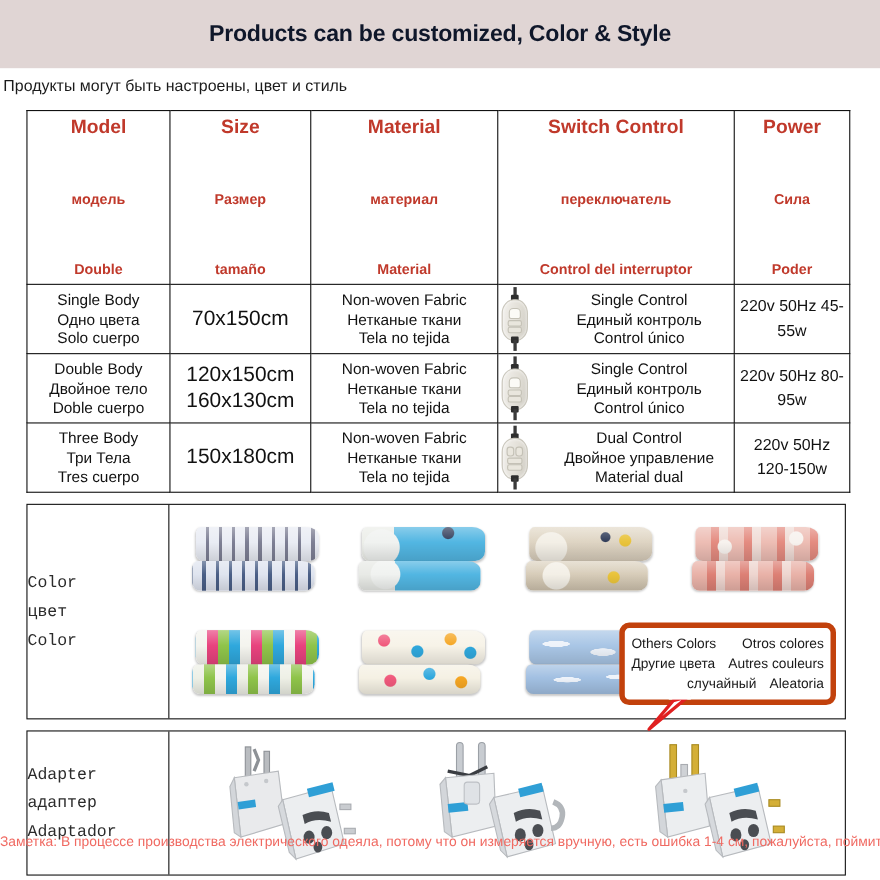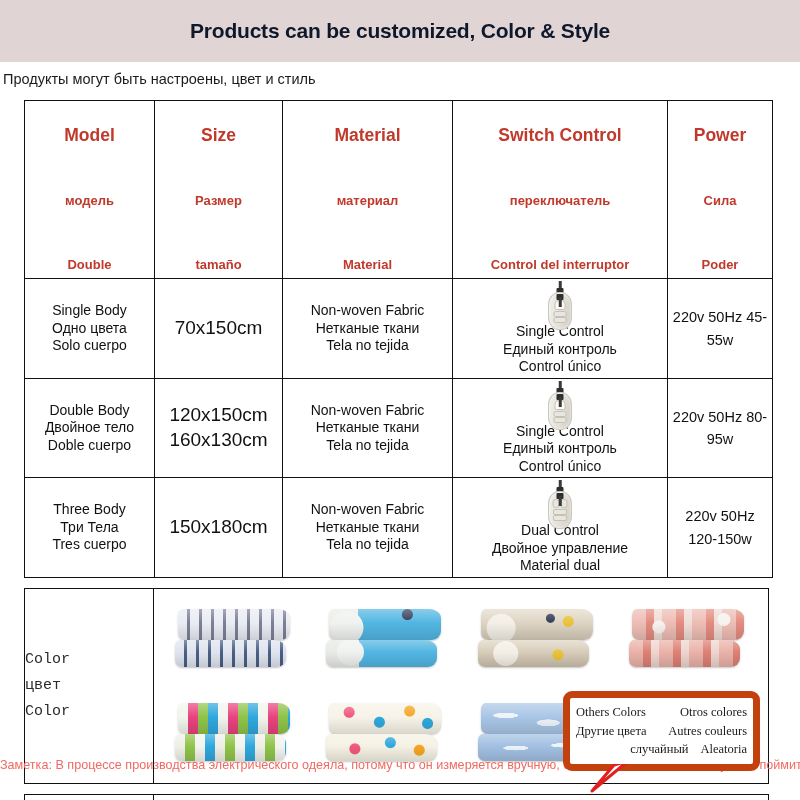--- a/index.html
+++ b/index.html
@@ -58,21 +58,20 @@
     vertical-align: middle;
     padding: 2px 2px;
   }
   table.spec thead th {
     padding: 4px 2px 6px 2px;
   }
   .th-main {
     color: #c0392b;
     font-size: 17.5px;
     line-height: 1.15;
-    margin-top: 20px;
   }
   .th-sub {
     color: #c0392b;
     font-size: 13px;
     line-height: 1.2;
     margin-top: 48px;
   }
   .cell-lines {
     line-height: 1.25;
     font-size: 14px;
@@ -85,21 +84,20 @@
     color: #111;
   }
   .switch-cell {
     position: relative;
   }
   .switch-inner {
     display: flex;
     align-items: center;
     justify-content: flex-start;
     gap: 16px;
-    flex-direction: column;
   }
   .switch-text {
     flex: 1;
     line-height: 1.25;
     font-size: 14px;
     color: #111;
   }
   .switch-text .ln { display: block; white-space: nowrap; }
   .power-cell {
     font-size: 14.5px;
@@ -225,27 +223,26 @@
     inset: 0;
     background: linear-gradient(180deg, rgba(255,255,255,0.32) 0%, rgba(255,255,255,0) 45%, rgba(0,0,0,0.12) 100%);
   }
 
   
   .callout {
     position: absolute;
     right: 8px;
     bottom: 12px;
     width: 197px;
-    border: 7px solid #c2410c;
+    border: 5px solid #c2410c;
     border-radius: 9px;
     background: #ffffff;
     padding: 5px 6px 6px 6px;
     box-sizing: border-box;
     z-index: 5;
-    font-family: Liberation Serif, serif;
   }
   .callout-row {
     display: flex;
     justify-content: space-between;
     font-size: 12.5px;
     color: #1a1a1a;
     line-height: 1.45;
     white-space: nowrap;
   }
   .callout-row .c-left { padding-right: 4px; }

